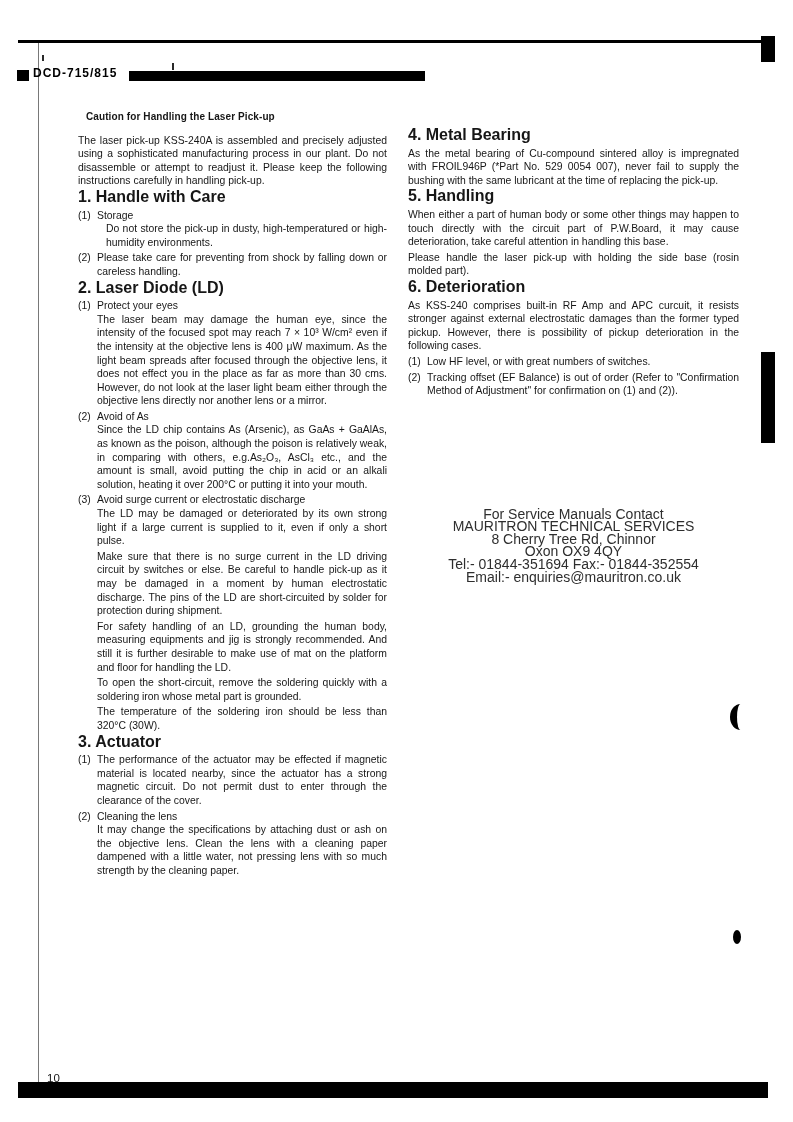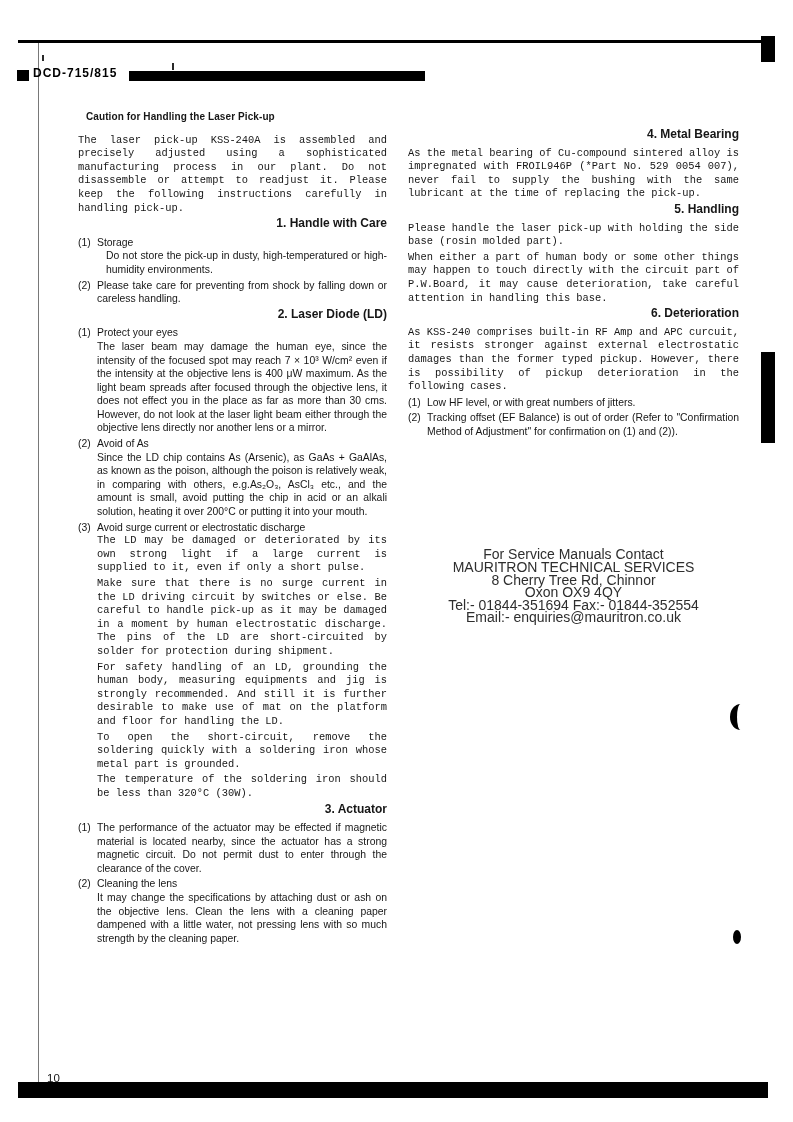--- a/index.html
+++ b/index.html
@@ -33,23 +33,23 @@
     font-size: 12px; font-weight: bold; letter-spacing: 1px; color: #000;
   }
   .page-number { position: absolute; left: 47px; top: 1072px; font-size: 11.5px; }
 
   
   .col { position: absolute; font-size: 10.4px; line-height: 13.6px; text-align: justify; }
   .col-left  { left: 78px;  top: 110px; width: 309px; }
   .col-right { left: 408px; top: 128px; width: 331px; }
 
   .doc-title { font-size: 10px; font-weight: bold; margin: 0 0 10px 8px; letter-spacing: 0.1px; text-align: left; }
-  .sec { font-size: 12px; font-weight: bold; margin: 0 0 5px 0; text-align: right; }
+  .sec { font-size: 16px; font-weight: bold; margin: 0 0 5px 0; text-align: left; }
   .col-right .sec:first-child { margin-top: 0; }
-  .para { margin: 0 0 2px 0; font-family: Liberation Mono, monospace; }
+  .para { margin: 0 0 2px 0; }
   .item { position: relative; padding-left: 19px; margin: 0 0 2px 0; }
   .item .marker { position: absolute; left: 0; top: 0; }
   .indent { padding-left: 9px; }
 
   .contact {
     margin: 110px auto 0 auto; width: 252px;
     text-align: center; font-size: 14px; line-height: 12.6px; color: #2e2e2e;
   }
 </style>
 </head>
@@ -115,28 +115,28 @@
     <div>Cleaning the lens</div>
     <div>It may change the specifications by attaching dust or ash on the objective lens. Clean the lens with a cleaning paper dampened with a little water, not pressing lens with so much strength by the cleaning paper.</div>
   </div>
 </div>
 
 <div class="col col-right">
   <h2 class="sec">4. Metal Bearing</h2>
   <p class="para">As the metal bearing of Cu-compound sintered alloy is impregnated with FROIL946P (*Part No. 529 0054 007), never fail to supply the bushing with the same lubricant at the time of replacing the pick-up.</p>
 
   <h2 class="sec">5. Handling</h2>
+  <p class="para">When either a part of human body or some other things may happen to touch directly with the circuit part of P.W.Board, it may cause deterioration, take careful attention in handling this base.</p>
   <p class="para">Please handle the laser pick-up with holding the side base (rosin molded part).</p>
-  <p class="para">When either a part of human body or some other things may happen to touch directly with the circuit part of P.W.Board, it may cause deterioration, take careful attention in handling this base.</p>
 
   <h2 class="sec">6. Deterioration</h2>
   <p class="para">As KSS-240 comprises built-in RF Amp and APC curcuit, it resists stronger against external electrostatic damages than the former typed pickup. However, there is possibility of pickup deterioration in the following cases.</p>
   <div class="item">
     <span class="marker">(1)</span>
-    <div>Low HF level, or with great numbers of jitters.</div>
+    <div>Low HF level, or with great numbers of switches.</div>
   </div>
   <div class="item">
     <span class="marker">(2)</span>
     <div>Tracking offset (EF Balance) is out of order (Refer to "Confirmation Method of Adjustment" for confirmation on (1) and (2)).</div>
   </div>
 
   <div class="contact">
     <div>For Service Manuals Contact</div>
     <div>MAURITRON TECHNICAL SERVICES</div>
     <div>8 Cherry Tree Rd, Chinnor</div>

